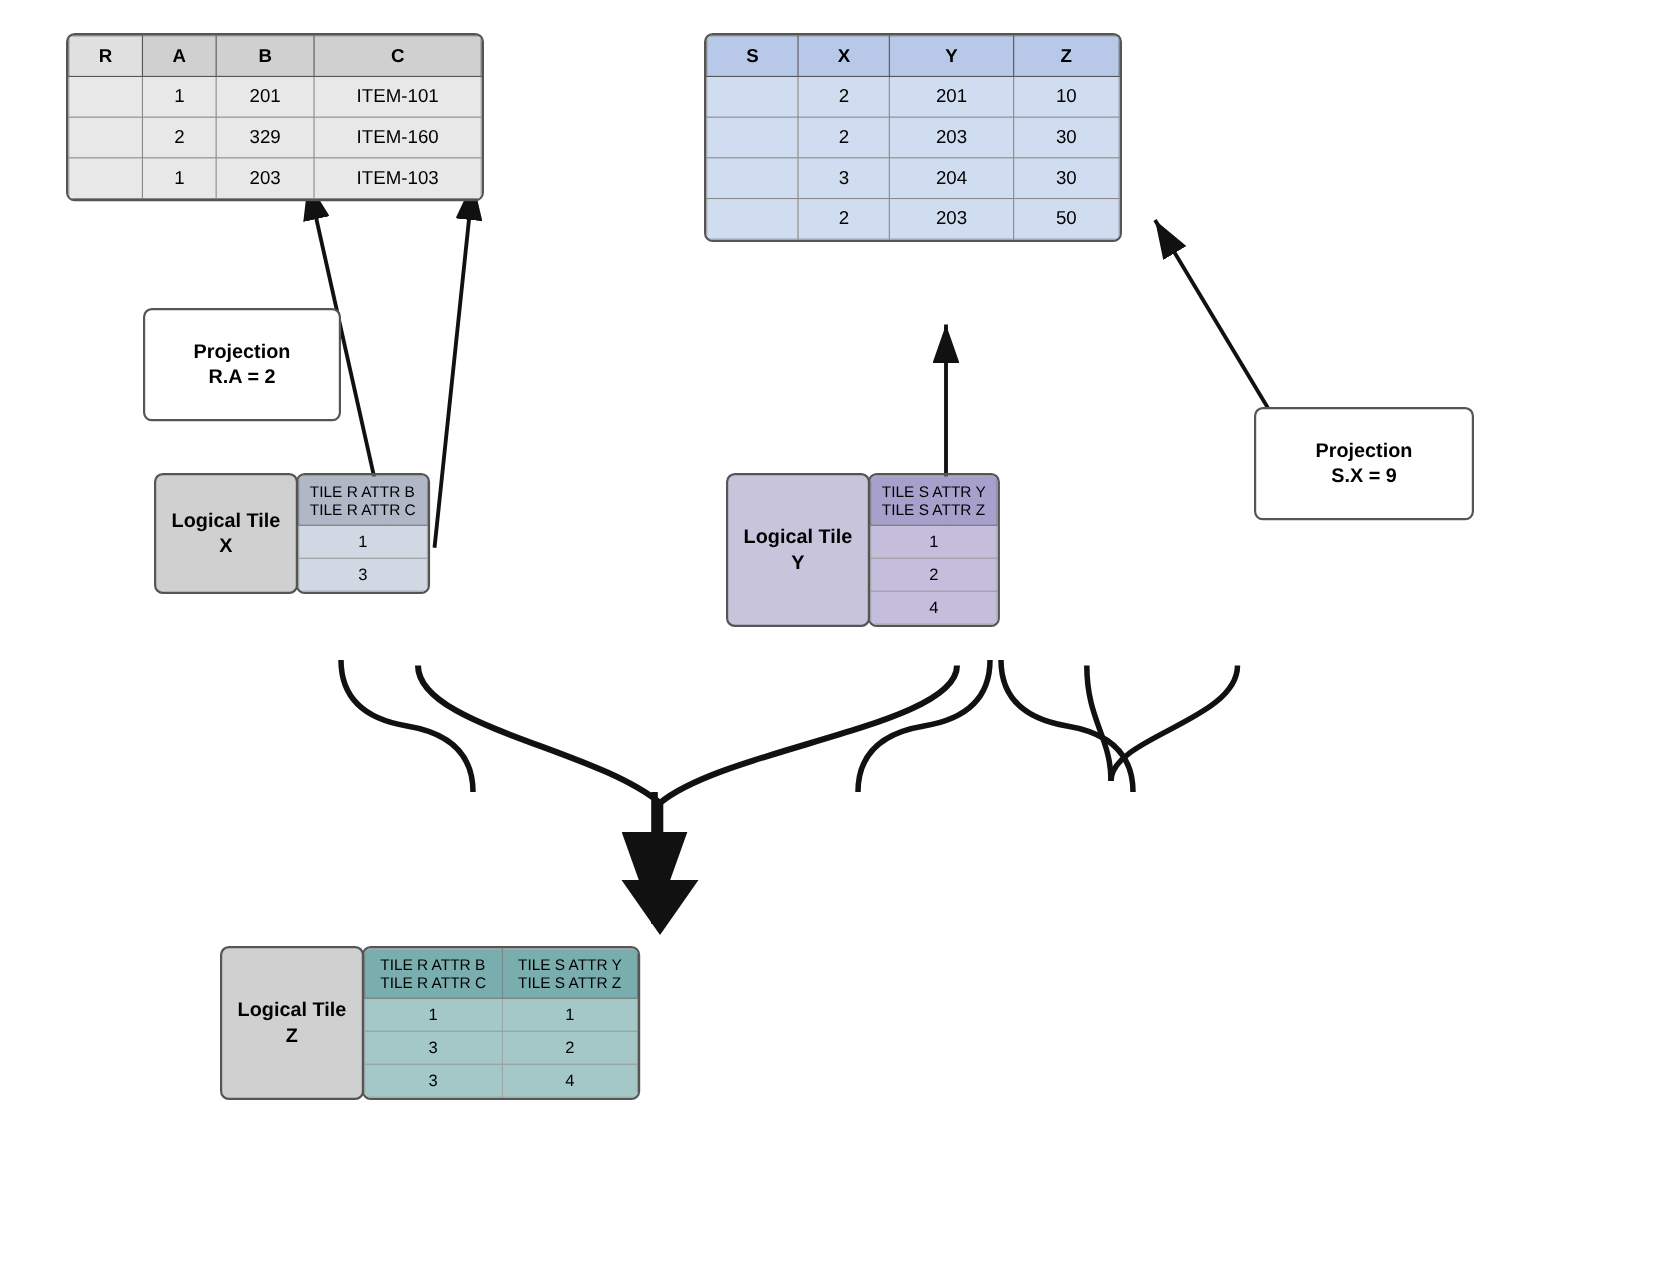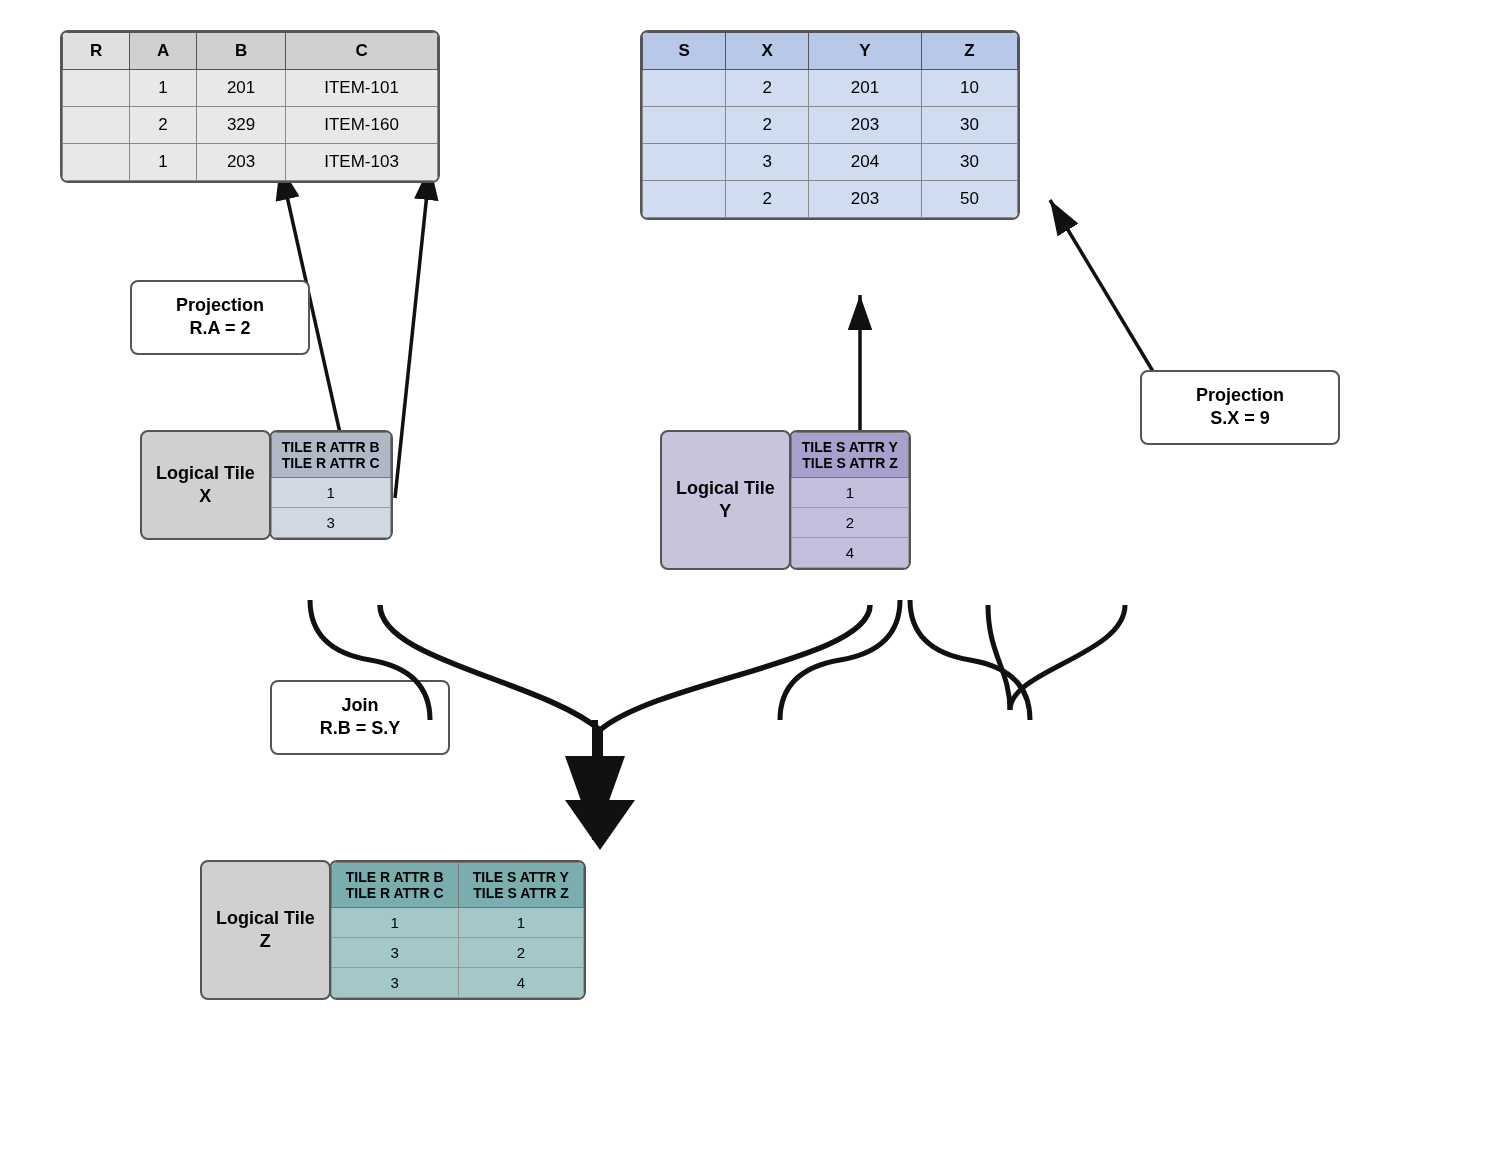--- a/index.html
+++ b/index.html
@@ -60,21 +60,21 @@
 
     
     .box-label {
       position: absolute;
       border: 2.5px solid #555;
       border-radius: 8px;
       background: #fff;
       text-align: center;
       font-weight: bold;
       font-size: 18px;
-      padding: 12px 16px;
+      padding: 26px 16px;
       line-height: 1.3;
     }
 
     
     .logical-tile-container {
       position: absolute;
       display: flex;
       align-items: stretch;
     }
 
@@ -100,23 +100,23 @@
       margin-left: -2px;
     }
 
     .logical-tile-data table {
       border-collapse: collapse;
     }
 
     .logical-tile-data th {
       border: 1.5px solid #777;
       padding: 6px 14px;
-      font-weight: bold;
+      font-weight: normal;
       font-size: 15px;
-      text-align: right;
+      text-align: left;
     }
 
     .logical-tile-data td {
       border: 1.5px solid #999;
       padding: 6px 20px;
       font-size: 15px;
       text-align: center;
     }
 
     
@@ -240,24 +240,20 @@
   <div class="box-label" style="left:130px; top:280px; min-width:180px;">
     <div>Projection</div>
     <div>R.A = 2</div>
   </div>
 
   <div class="box-label" style="left:1140px; top:370px; min-width:200px;">
     <div>Projection</div>
     <div>S.X = 9</div>
   </div>
 
-  <div class="box-label" style="left:270px; top:680px; min-width:180px;">
-    <div>Join</div>
-    <div>R.B = S.Y</div>
-  </div>
 
   <div class="logical-tile-container tile-x" style="left:140px; top:430px;">
     <div class="logical-tile-label">
       <div>
         <div>Logical Tile</div>
         <div>X</div>
       </div>
     </div>
     <div class="logical-tile-data">
       <table>

